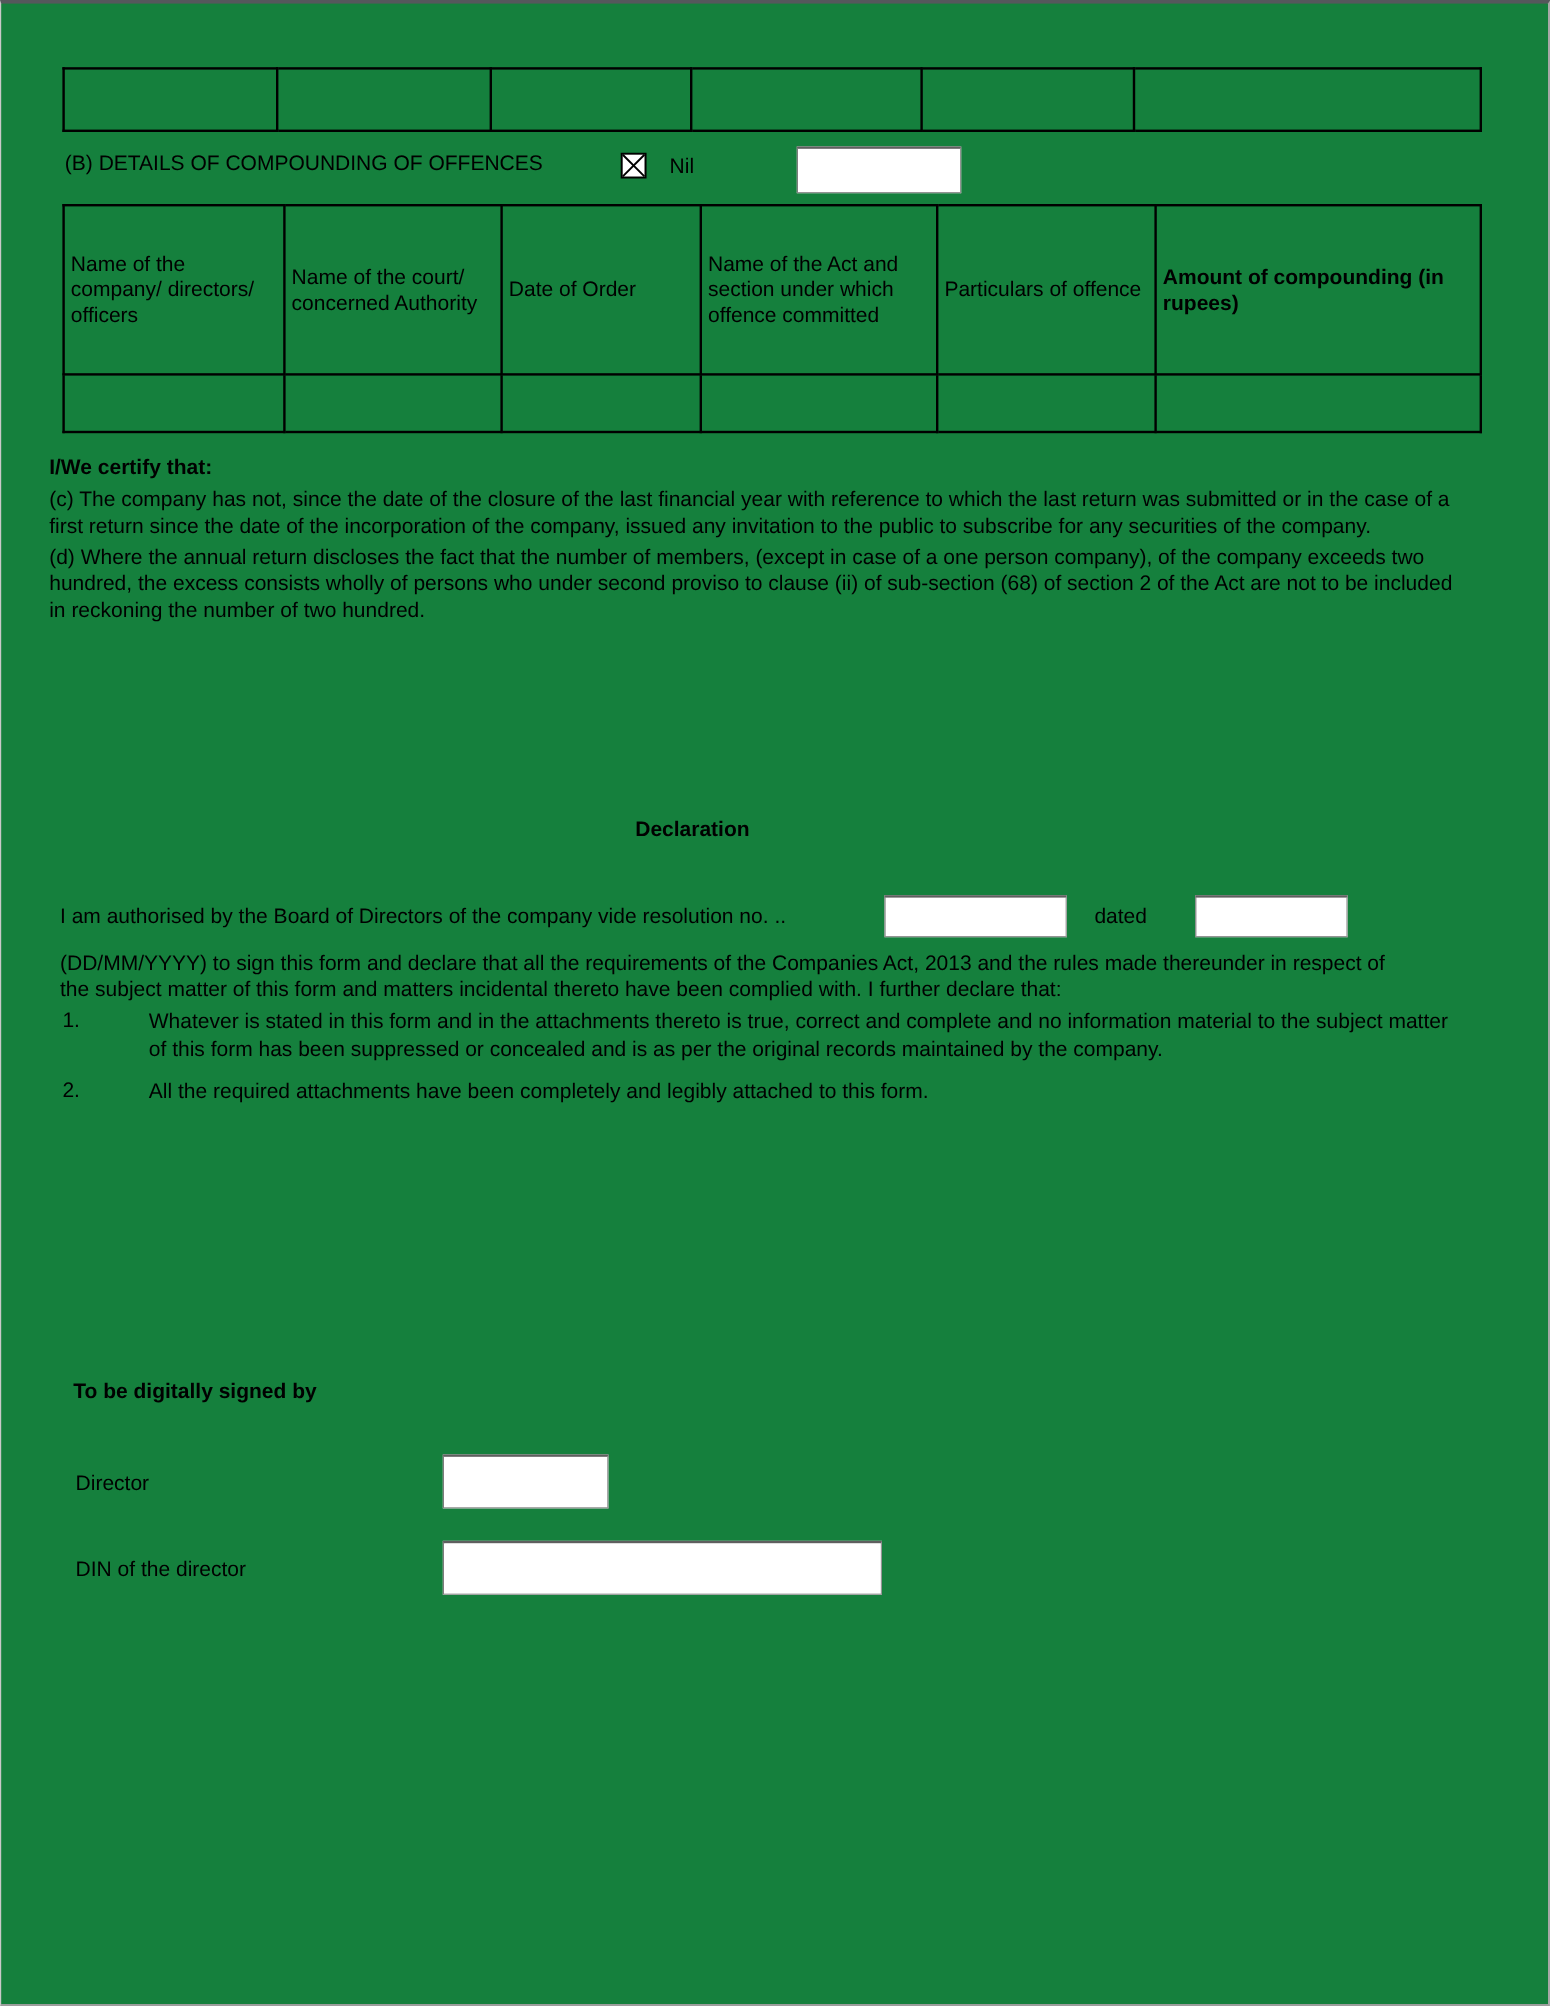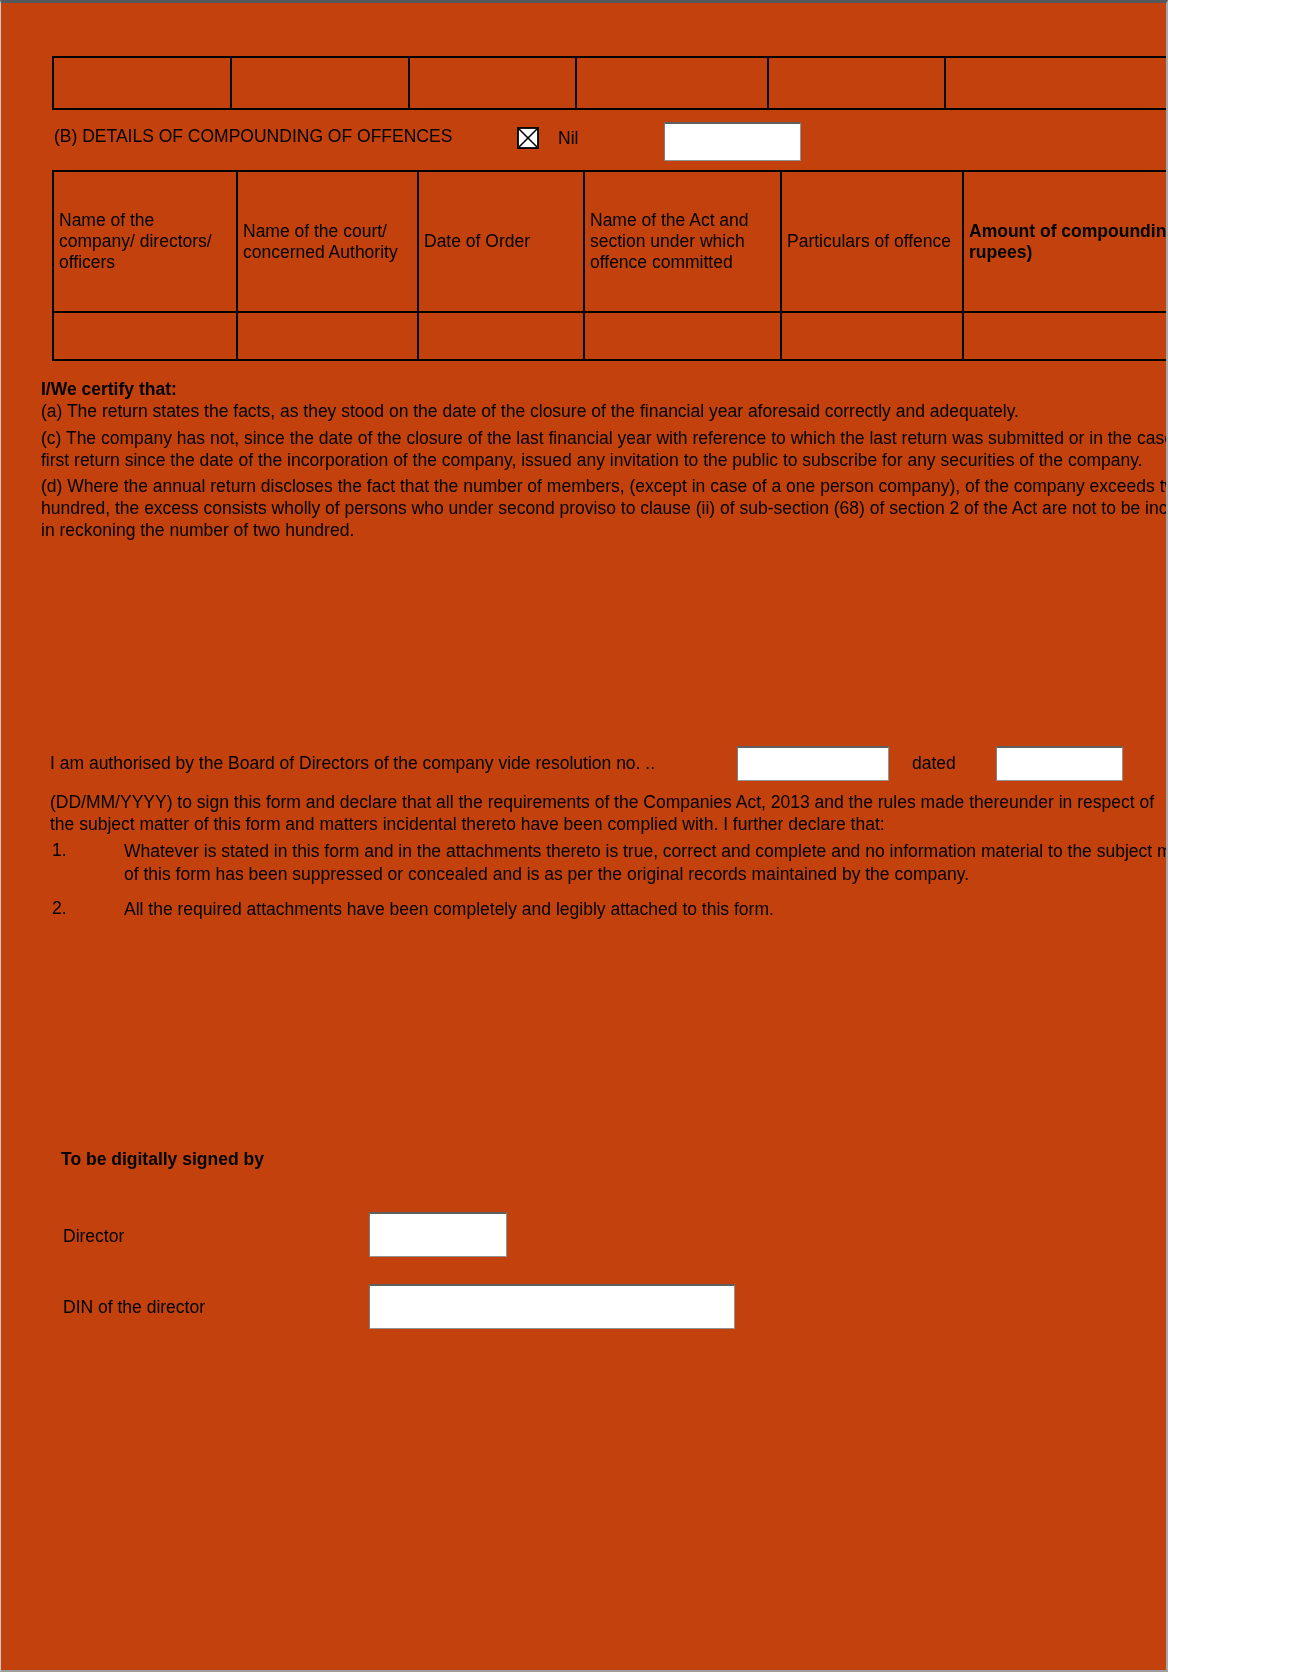--- a/index.html
+++ b/index.html
@@ -4,23 +4,23 @@
 <style>
   * { margin: 0; padding: 0; box-sizing: border-box; }
   html, body { background: #ffffff; }
   body {
     font-family: "Liberation Sans", "DejaVu Sans", sans-serif;
     color: #000000;
     font-size: 17.5px;
   }
   .page {
     position: relative;
-    width: 1168px;
+    width: 1292px;
     height: 1672px;
-    background: #c2410c;
+    background: #15803d;
     border-top: 3px solid #55585c;
     border-left: 1px solid #c9c9c9;
     border-right: 2px solid #a8a8a8;
     border-bottom: 2px solid #9d9d9d;
     overflow: hidden;
   }
   .abs { position: absolute; }
 
   
   table.formtable {
@@ -108,25 +108,25 @@
       <td></td>
       <td></td>
       <td></td>
       <td></td>
     </tr>
   </tbody>
     </table>
 
   <div class="abs" style="left:40px; top:375px; width:1170px;">
     <div class="bold para">I/We certify that:</div>
-    <div class="para">(a) The return states the facts, as they stood on the date of the closure of the financial year aforesaid correctly and adequately.</div>
     <div class="para" style="margin-top:5px;">(c) The company has not, since the date of the closure of the last financial year with reference to which the last return was submitted or in the case of a first return since the date of the incorporation of the company, issued any invitation to the public to subscribe for any securities of the company.</div>
     <div class="para" style="margin-top:4px;">(d) Where the annual return discloses the fact that the number of members, (except in case of a one person company), of the company exceeds two hundred, the excess consists wholly of persons who under second proviso to clause (ii) of sub-section (68) of section 2 of the Act are not to be included in reckoning the number of two hundred.</div>
   </div>
 
+  <div class="abs bold" style="left:0; top:678px; width:1152px; text-align:center;">Declaration</div>
 
   <div class="abs" style="left:49px; top:750px; width:640px;">I am authorised by the Board of Directors of the company vide resolution no. ..</div>
 
   <div class="field-box" style="left:736px; top:743px; width:152px; height:35px;"></div>
 
   <div class="abs" style="left:911px; top:750px;">dated</div>
 
   <div class="field-box" style="left:995px; top:743px; width:127px; height:35px;"></div>
 
   <div class="abs para" style="left:49px; top:788px; width:1110px;">(DD/MM/YYYY) to sign this form and declare that all the requirements of the Companies Act, 2013 and the rules made thereunder in respect of the subject matter of this form and matters incidental thereto have been complied with. I further declare that:</div>

